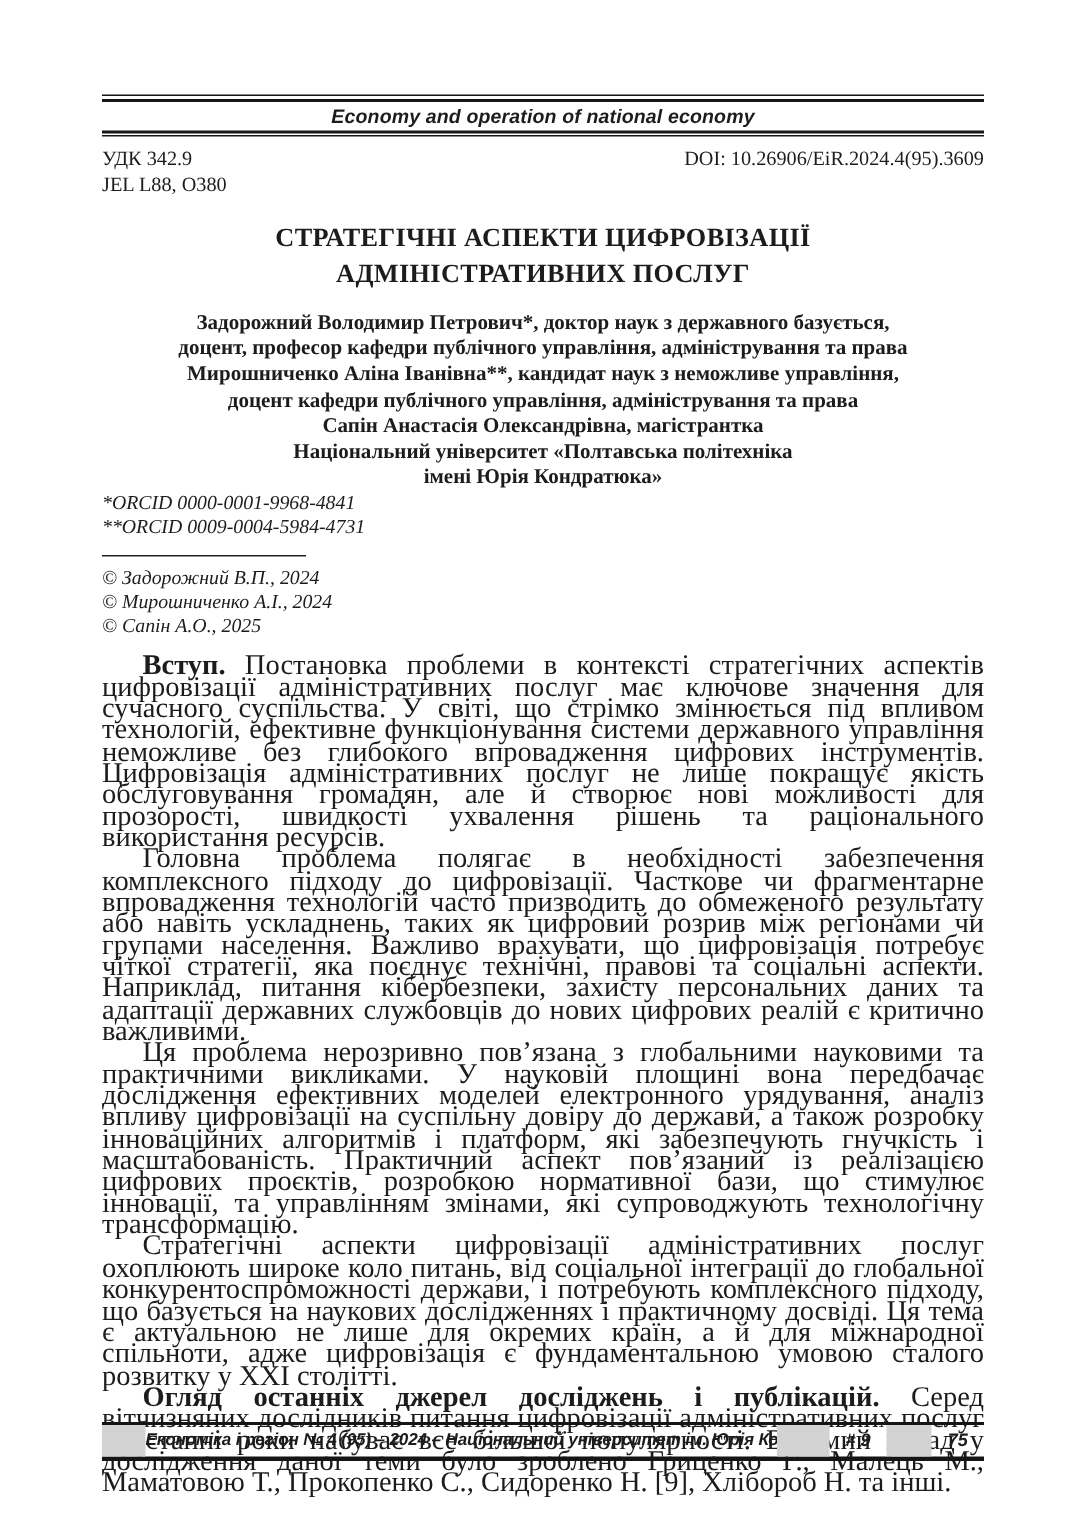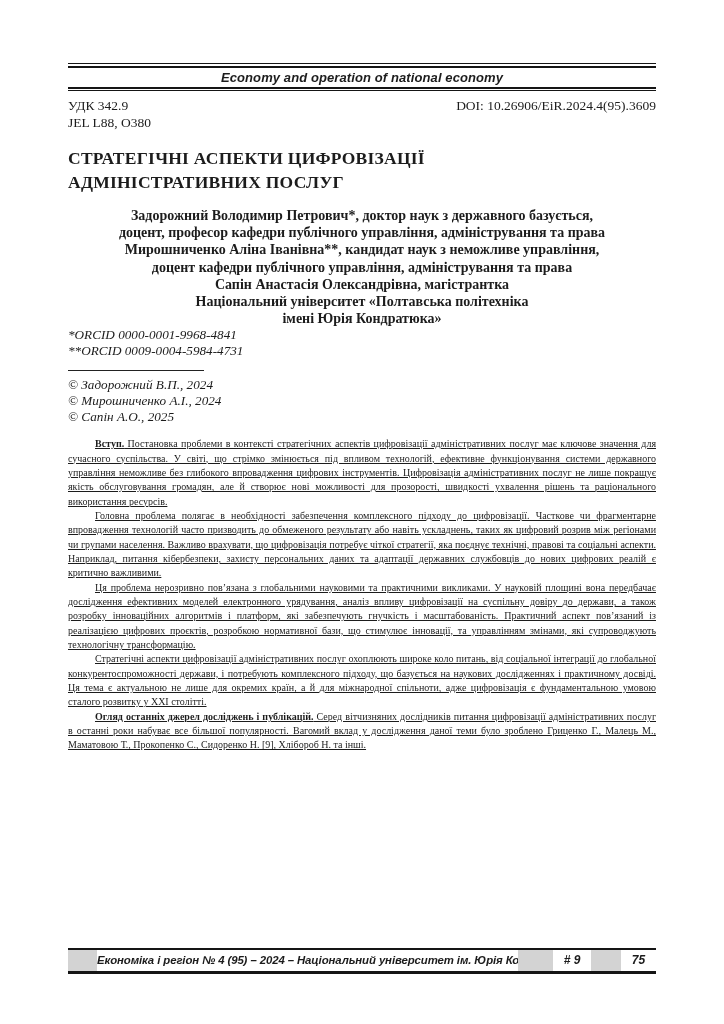--- a/index.html
+++ b/index.html
@@ -23,31 +23,31 @@
     font-size: 13px; line-height: 19px;
     letter-spacing: 0.1px;
   }
   .band-gray { width: 112px; background: #d3d3d3; }
 
   
   .meta { display: flex; justify-content: space-between; align-items: flex-start; margin-top: 7px; font-size: 13.5px; line-height: 16.5px; gap: 45px; }
   .meta-left div, .meta-right div { white-space: nowrap; }
 
   
-  .title { margin-top: 16px; font-weight: bold; font-size: 17.5px; line-height: 23.5px; letter-spacing: 0.25px; }
+  .title { margin-top: 16px; text-align: center; font-weight: bold; font-size: 17.5px; line-height: 23.5px; letter-spacing: 0.25px; }
   .authors { margin-top: 13px; text-align: center; font-weight: bold; font-size: 14px; line-height: 17.2px; }
 
   
   .orcid { font-style: italic; font-size: 13.2px; line-height: 16px; }
   .sep { margin-top: 11px; width: 136px; border-top: 1px solid #222; height: 0; }
   .copyright { margin-top: 6px; font-style: italic; font-size: 13.2px; line-height: 15.6px; }
   .received { margin-top: 22px; font-style: italic; font-size: 13.4px; line-height: 16.6px; }
 
   
-  .body { margin-top: 13px; font-size: 10px; line-height: 14.35px; text-align: justify; text-decoration: underline; }
+  .body { margin-top: 13px; font-size: 19px; line-height: 14.35px; text-align: justify; }
   .body p { margin: 0; text-indent: 27px; }
   .body .lead { font-weight: bold; }
 
   
   .footer {
     position: absolute; left: 68px; right: 68px; top: 948px;
     border-top: 2px solid #151515; border-bottom: 3px solid #151515;
     display: flex; align-items: stretch; height: 21px;
     font-family: "Liberation Sans", sans-serif;
     font-weight: bold; font-style: italic;

